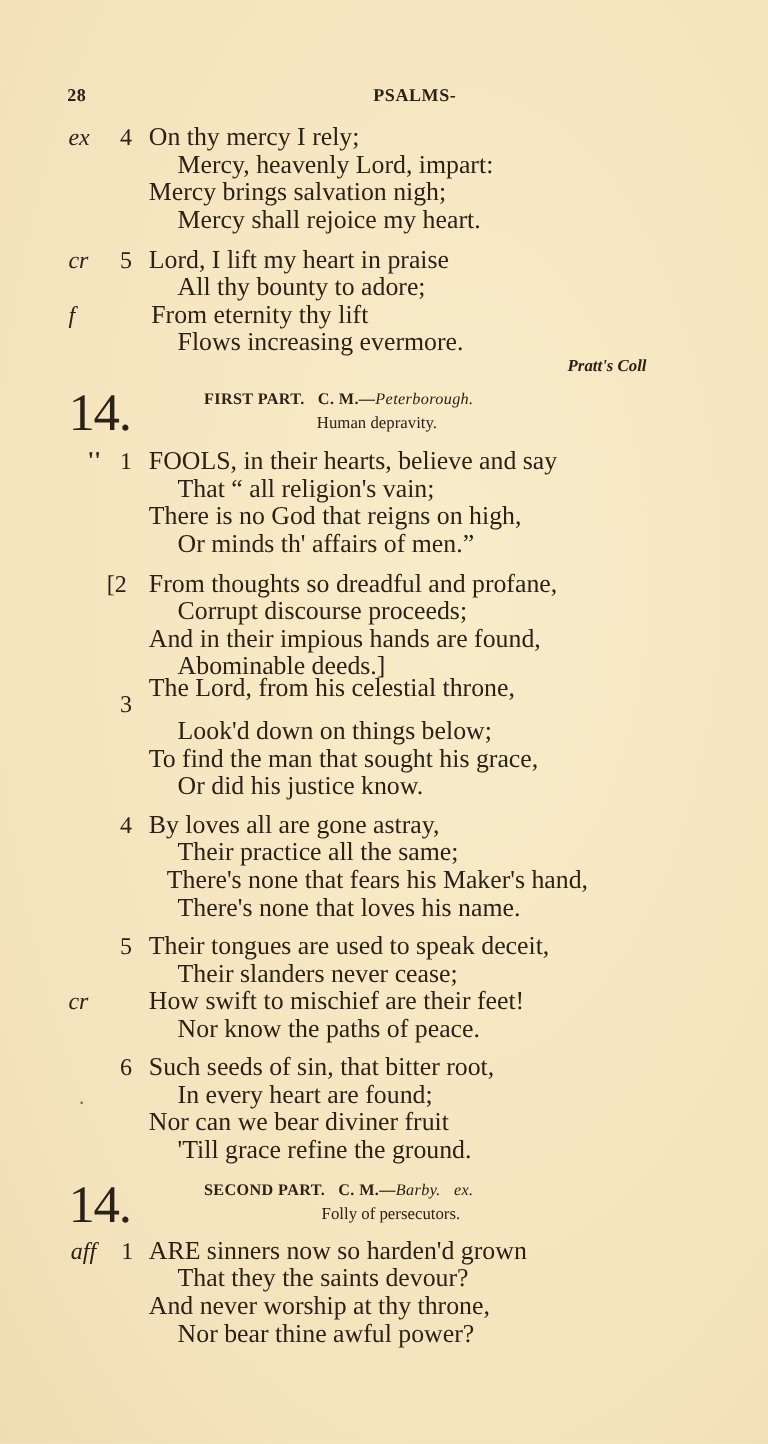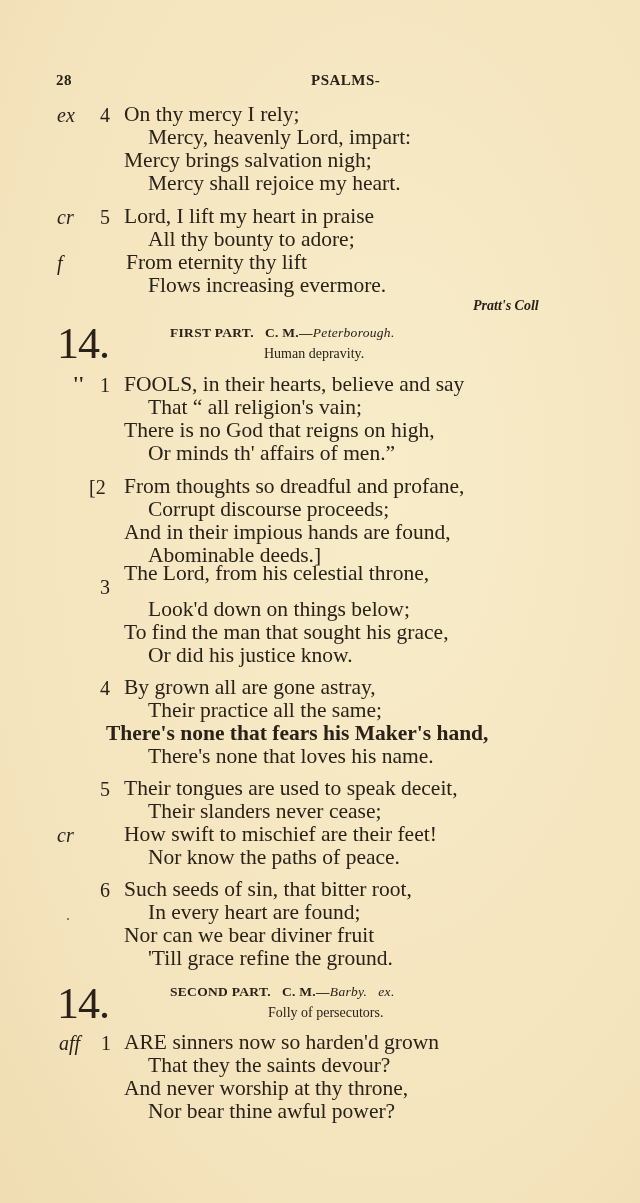--- a/index.html
+++ b/index.html
@@ -80,23 +80,23 @@
 <div>
   <div class="abs num" style="left:100px;top:576px;">3</div>
   <div class="abs line" style="left:124px;top:562px;">The Lord, from his celestial throne,</div>
   <div class="abs line" style="left:148px;top:598px;">Look'd down on things below;</div>
   <div class="abs line" style="left:124px;top:621px;">To find the man that sought his grace,</div>
   <div class="abs line" style="left:148px;top:644px;">Or did his justice know.</div>
 </div>
 
 <div>
   <div class="abs num" style="left:100px;top:677px;">4</div>
-  <div class="abs line" style="left:124px;top:676px;">By grown all are gone astray,</div>
+  <div class="abs line" style="left:124px;top:676px;">By loves all are gone astray,</div>
   <div class="abs line" style="left:148px;top:699px;">Their practice all the same;</div>
-  <div class="abs line" style="left:106px;top:722px;font-weight:bold;">There's none that fears his Maker's hand,</div>
+  <div class="abs line" style="left:139px;top:722px;">There's none that fears his Maker's hand,</div>
   <div class="abs line" style="left:148px;top:745px;">There's none that loves his name.</div>
 </div>
 
 <div>
   <div class="abs num" style="left:100px;top:778px;">5</div>
   <div class="abs line" style="left:124px;top:777px;">Their tongues are used to speak deceit,</div>
   <div class="abs line" style="left:148px;top:800px;">Their slanders never cease;</div>
   <div class="abs mark" style="left:57px;top:824px;">cr</div>
   <div class="abs line" style="left:124px;top:823px;">How swift to mischief are their feet!</div>
   <div class="abs line" style="left:148px;top:846px;">Nor know the paths of peace.</div>

